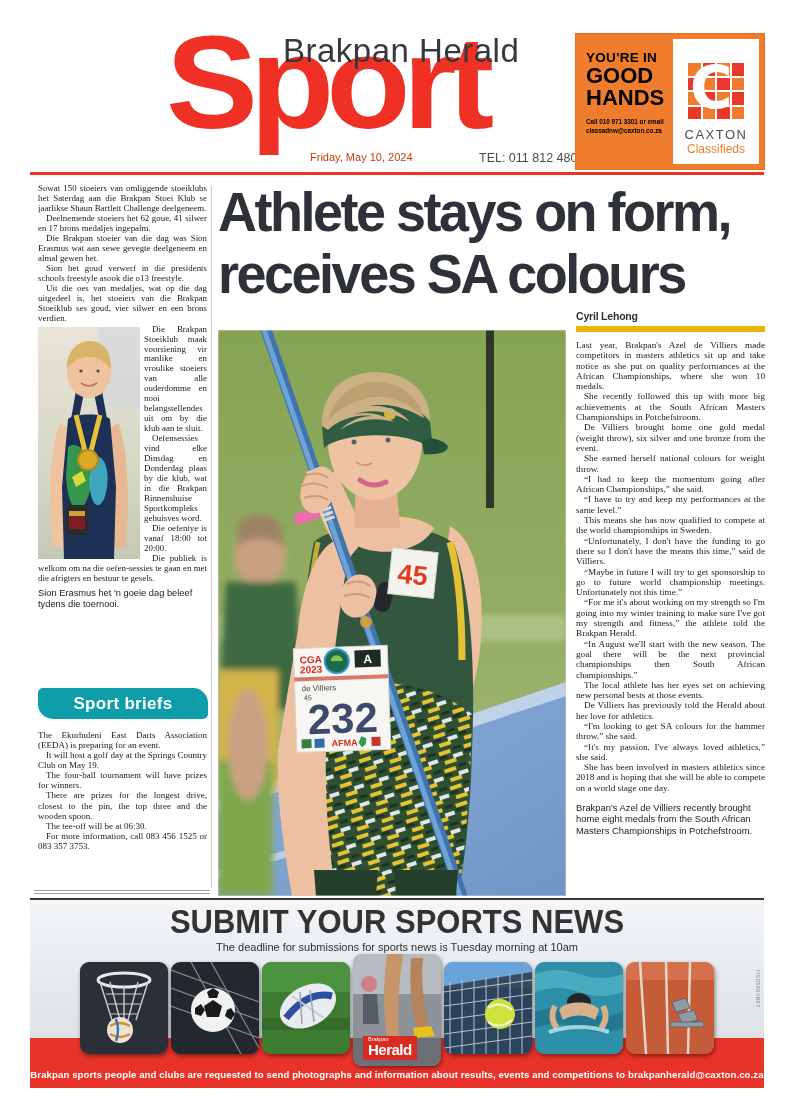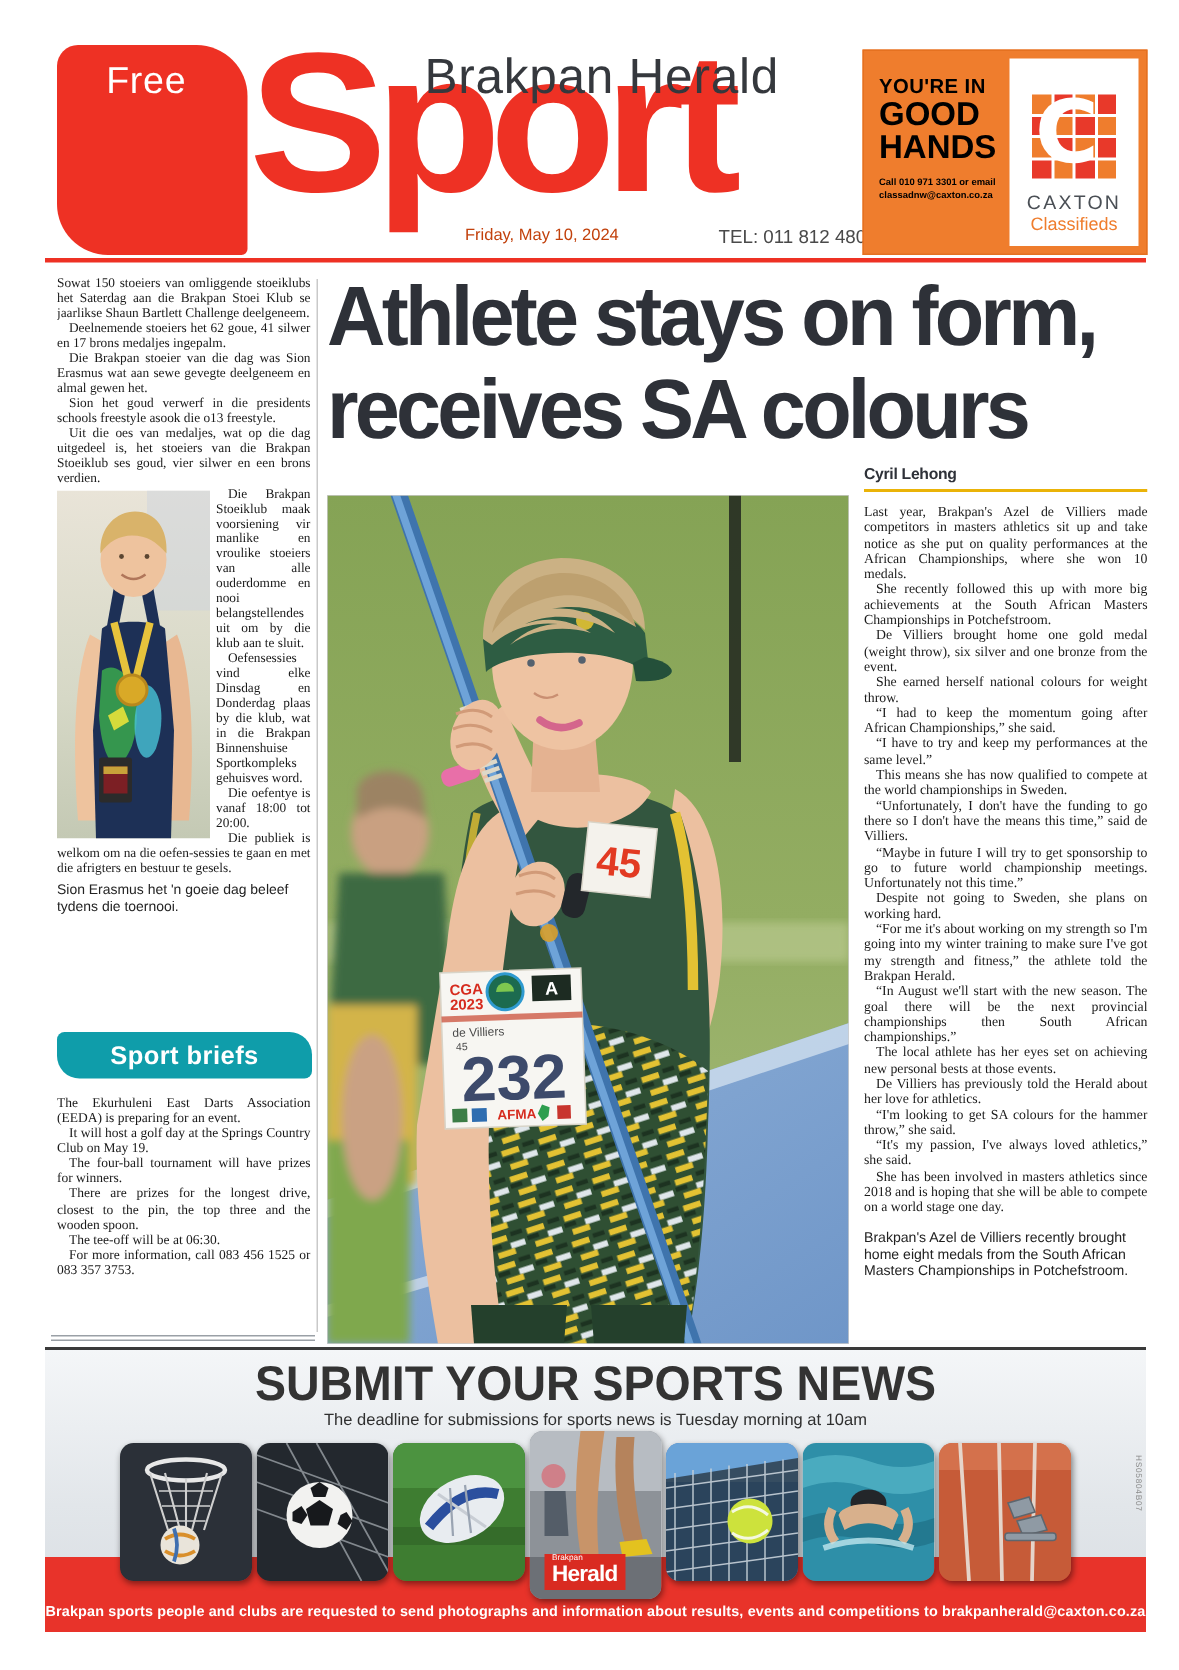--- a/index.html
+++ b/index.html
@@ -84,21 +84,21 @@
     position:absolute; left:218px; top:180px; width:560px;
     color:#2e3138; font-weight:bold; font-size:54px; line-height:1.12;
     letter-spacing:-2.5px; transform:scaleY(1.04); transform-origin:top left;
   }
   .main-photo { position:absolute; left:218px; top:330px; width:348px; height:566px; }
   .main-photo svg { display:block; }
 
   .right-col { position:absolute; left:576px; top:310px; width:189px; height:588px; overflow:hidden; }
   .byline {
     font-size:10.5px; font-weight:bold; color:#2e3138; letter-spacing:-0.2px;
-    padding-bottom:4px; border-bottom:2px solid #eab308; margin-bottom:8px;
+    padding-bottom:4px; border-bottom:6px solid #eab308; margin-bottom:8px;
   }
   .right-col .serif-body { font-size:9.2px; line-height:1.12; }
   .right-caption { margin-top:9px; font-size:9.4px; line-height:1.2; color:#222; }
 
   
   .bottom-banner {
     position:absolute; left:30px; top:898px; width:734px; height:190px;
     background:linear-gradient(#f4f6f8, #e2e6ea 55%, #d8dde2);
     border-top:2px solid #3a3a3a; overflow:hidden;
   }
@@ -131,23 +131,20 @@
   .bb-code {
     position:absolute; right:3px; top:70px; writing-mode:vertical-rl;
     font-size:5.5px; color:#8a8a8a; letter-spacing:0.5px;
   }
 </style>
 </head>
 <body>
 
 <div id="page">
 
-  <div class="free-badge">
-    <span>Free</span>
-  </div>
   <div class="brand-sport">Sport</div>
   <div class="brand-top">Brakpan Herald</div>
   <div class="masthead-date">Friday, May 10, 2024</div>
   <div class="masthead-tel">TEL: 011 812 4800</div>
   <div class="masthead-rule"></div>
 
   <div class="caxton">
     <div class="caxton-left">
       <div class="caxton-l1">YOU'RE IN</div>
       <div class="caxton-l2">GOOD</div>
@@ -384,21 +381,20 @@
     <div class="serif-body">
         <p>Last year, Brakpan's Azel de Villiers made competitors in masters athletics sit up and take notice as she put on quality performances at the African Championships, where she won 10 medals.</p>
         <p>She recently followed this up with more big achievements at the South African Masters Championships in Potchefstroom.</p>
         <p>De Villiers brought home one gold medal (weight throw), six silver and one bronze from the event.</p>
         <p>She earned herself national colours for weight throw.</p>
         <p>“I had to keep the momentum going after African Championships,” she said.</p>
         <p>“I have to try and keep my performances at the same level.”</p>
         <p>This means she has now qualified to compete at the world championships in Sweden.</p>
         <p>“Unfortunately, I don't have the funding to go there so I don't have the means this time,” said de Villiers.</p>
         <p>“Maybe in future I will try to get sponsorship to go to future world championship meetings. Unfortunately not this time.”</p>
-        <p>Despite not going to Sweden, she plans on working hard.</p>
         <p>“For me it's about working on my strength so I'm going into my winter training to make sure I've got my strength and fitness,” the athlete told the Brakpan Herald.</p>
         <p>“In August we'll start with the new season. The goal there will be the next provincial championships then South African championships.”</p>
         <p>The local athlete has her eyes set on achieving new personal bests at those events.</p>
         <p>De Villiers has previously told the Herald about her love for athletics.</p>
         <p>“I'm looking to get SA colours for the hammer throw,” she said.</p>
         <p>“It's my passion, I've always loved athletics,” she said.</p>
         <p>She has been involved in masters athletics since 2018 and is hoping that she will be able to compete on a world stage one day.</p>
       </div>
     <div class="right-caption">Brakpan's Azel de Villiers recently brought home eight medals from the South African Masters Championships in Potchefstroom.</div>
   </div>

